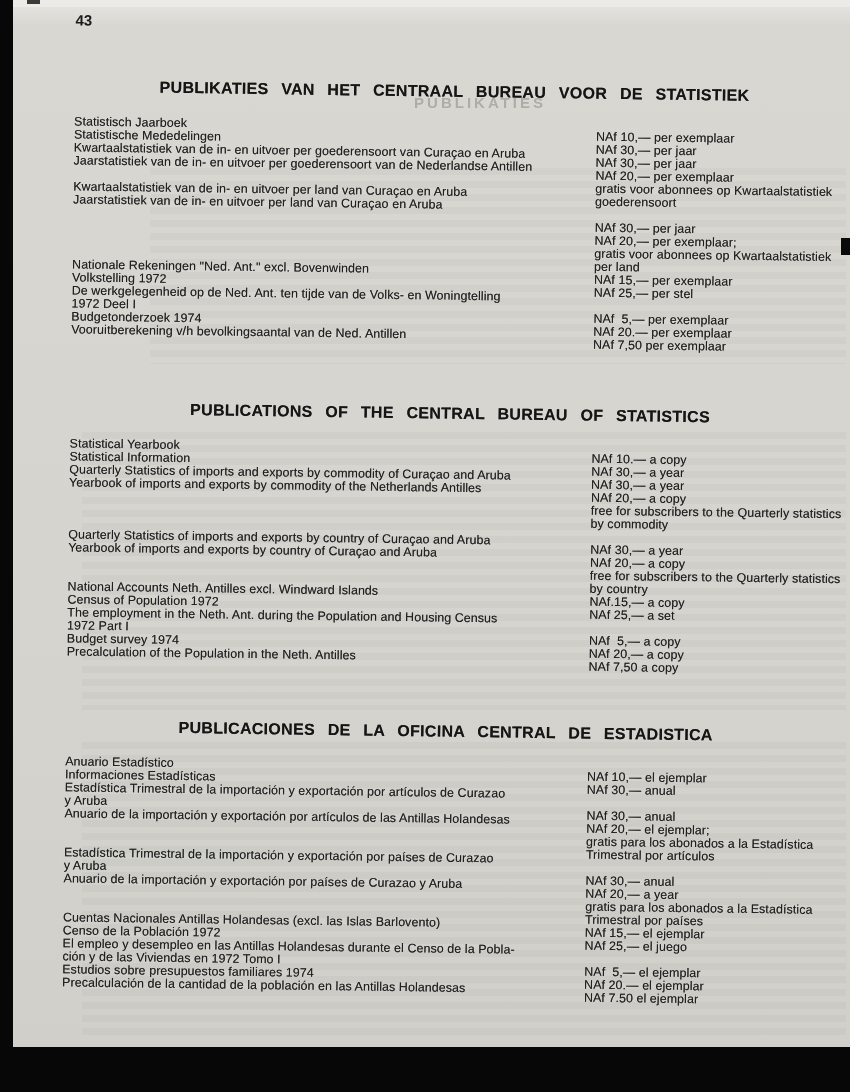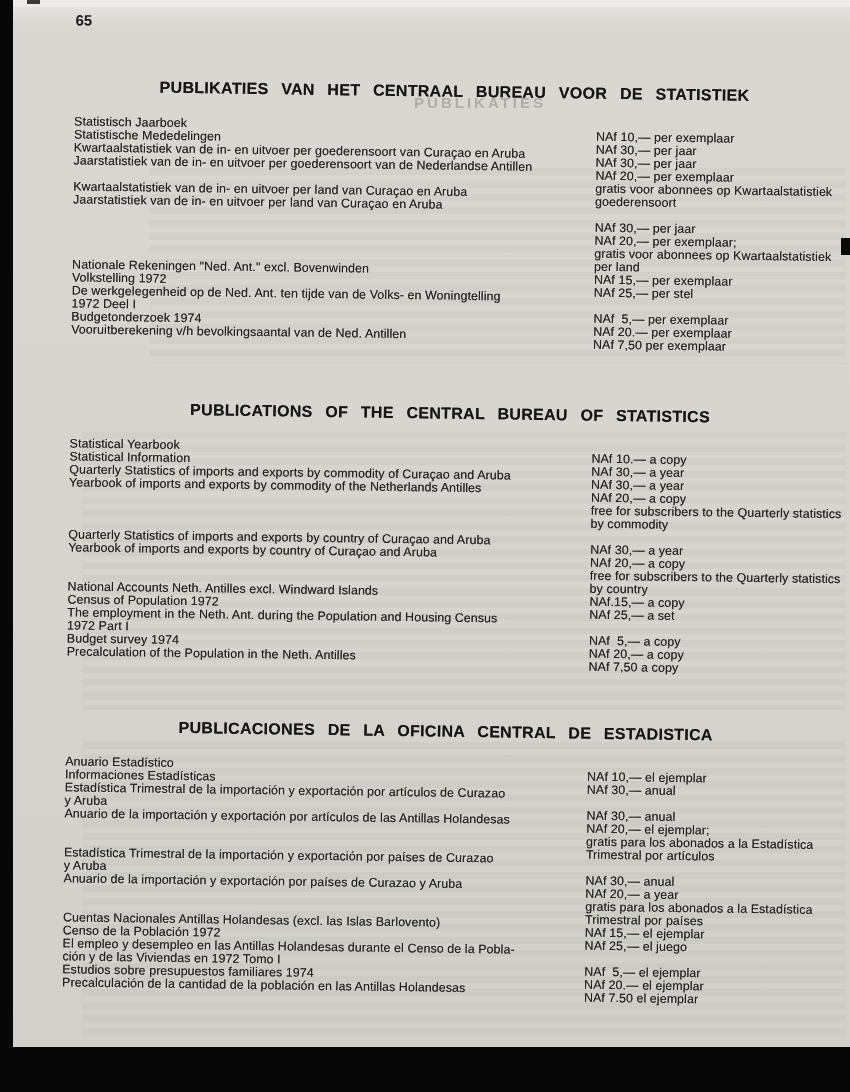--- a/index.html
+++ b/index.html
@@ -61,21 +61,21 @@
 <div class="scan">
   <div class="top-strip"></div>
   <div class="top-notch"></div>
 
   <div class="bleed-noise n1"></div>
   <div class="bleed-noise n2"></div>
   <div class="bleed-noise n3"></div>
   <div class="bleed-title">PUBLIKATIES</div>
 
   <div class="content">
-    <div class="page-number">65</div>
+    <div class="page-number">43</div>
     <div id="sections-root">
         <section class="pub-section" style="top: 78px;">
           <h2 class="section-title">PUBLIKATIES VAN HET CENTRAAL BUREAU VOOR DE STATISTIEK</h2>
           <div class="section-body">
             <div class="col titles-col">
               <div class="line">Statistisch Jaarboek</div>
               <div class="line">Statistische Mededelingen</div>
               <div class="line">Kwartaalstatistiek van de in- en uitvoer per goederensoort van Curaçao en Aruba</div>
               <div class="line">Jaarstatistiek van de in- en uitvoer per goederensoort van de Nederlandse Antillen</div>
               <div class="line"></div>

